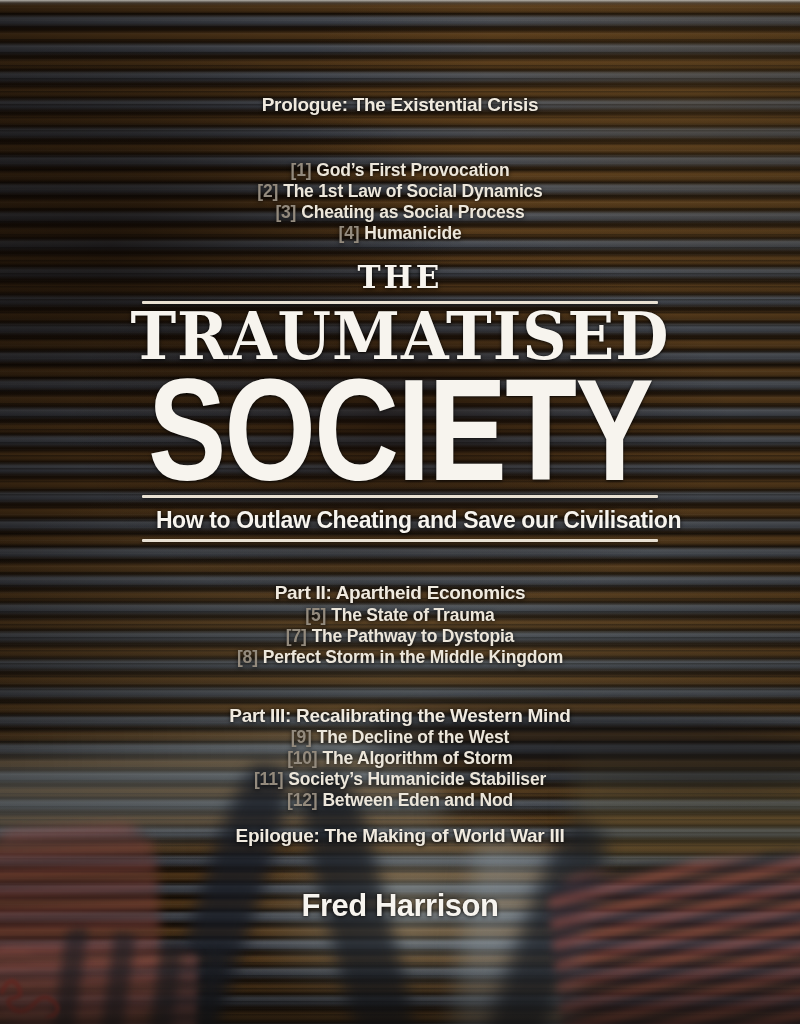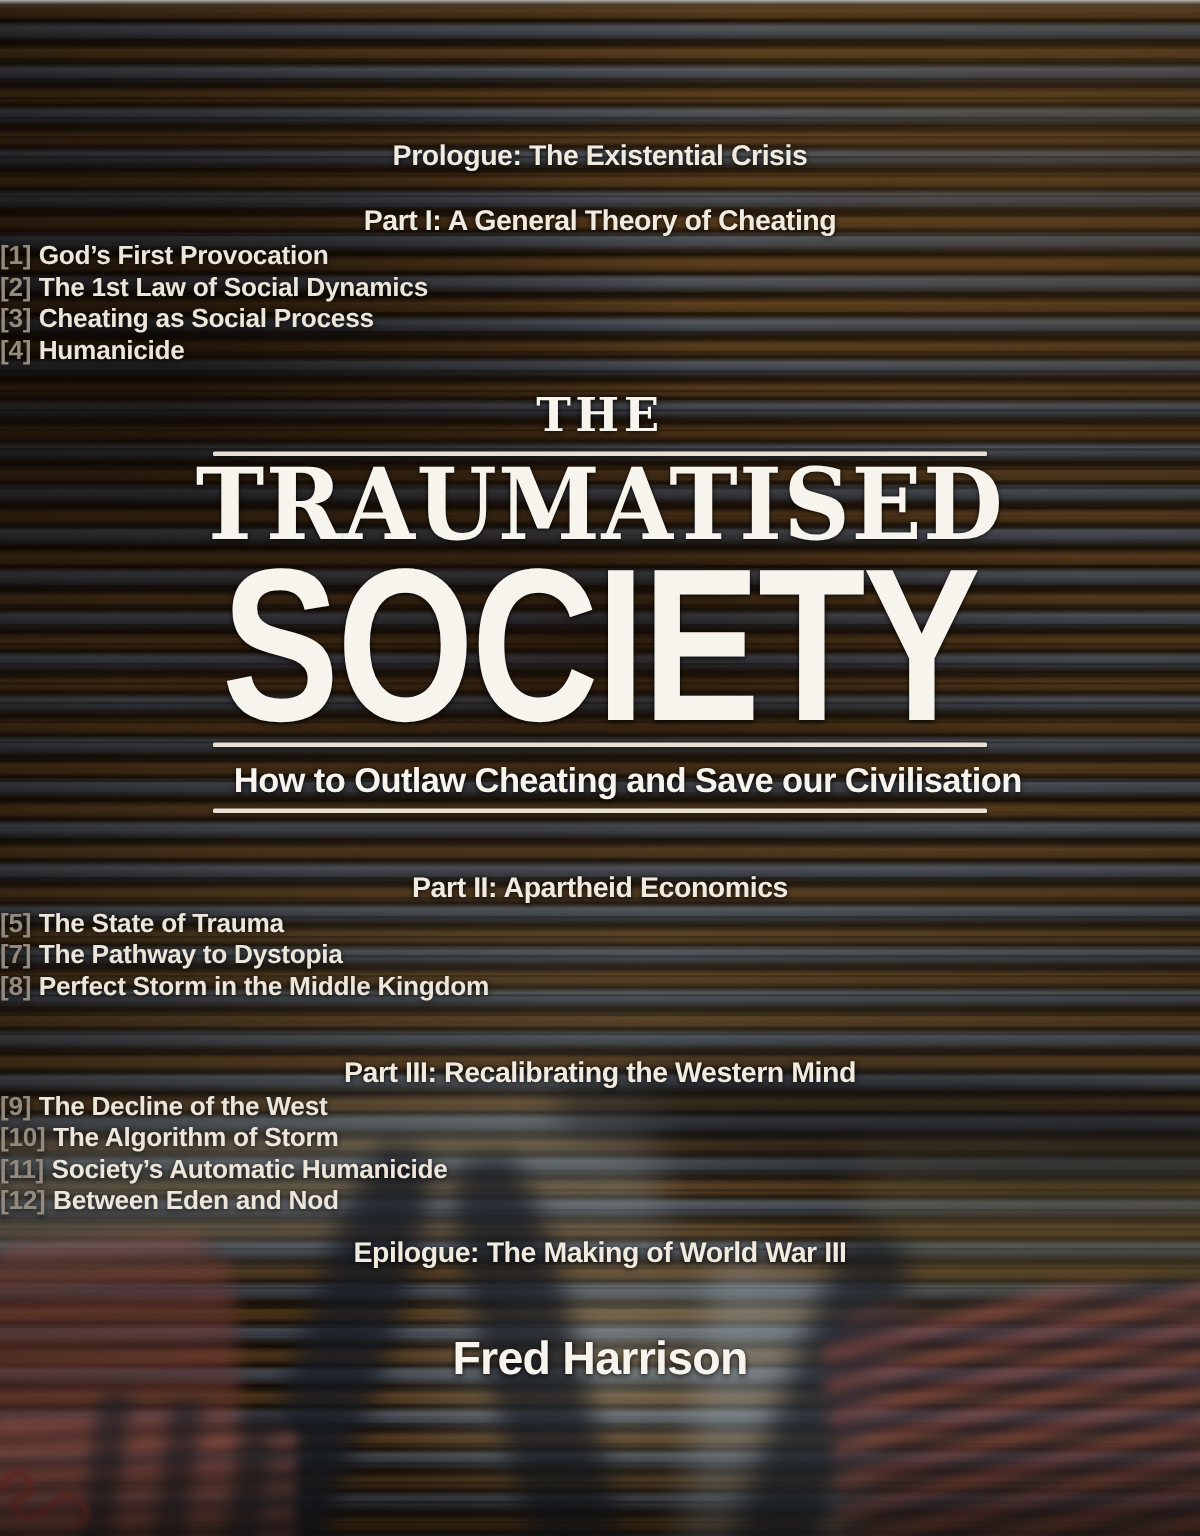--- a/index.html
+++ b/index.html
@@ -51,21 +51,21 @@
     position:absolute;left:0;right:0;text-align:center;
     color:var(--text-primary,#ece6da);font-weight:bold;
     text-shadow:0 1px 4px rgba(0,0,0,.7),0 0 2px rgba(0,0,0,.4);
   }
   .heading{top:0;font-size:19px;line-height:22px;letter-spacing:-.3px;color:var(--text-heading,#f0eadf);}
   .prologue{top:94px;}
   .part1-header{top:137px;}
   .part2-header{top:582px;}
   .part3-header{top:705px;}
   .epilogue{top:825px;}
-  .chapters{position:absolute;left:0;right:0;text-align:left;}
+  .chapters{position:absolute;left:0;right:0;text-align:center;}
   .chapters-1{top:160px;}
   .chapters-2{top:605px;}
   .chapters-3{top:727px;}
   .chapter{font-size:17.5px;line-height:21px;font-weight:bold;letter-spacing:-.2px;
     color:var(--text-primary,#ece6da);text-shadow:0 1px 4px rgba(0,0,0,.7);}
   .num{color:var(--text-secondary,#938a7d);margin-right:5px;font-weight:bold;}
   .title-the{top:261px;font-family:"DejaVu Serif","Liberation Serif",serif;font-size:31px;line-height:33px;letter-spacing:3px;color:var(--title-white,#f7f4ee);}
   .title-traumatised{top:303px;font-family:"DejaVu Serif","Liberation Serif",serif;font-size:66px;line-height:66px;letter-spacing:1px;color:var(--title-white,#f7f4ee);transform:scaleX(.93);transform-origin:50% 50%;white-space:nowrap;}
   .title-society{top:358px;font-size:145px;line-height:145px;letter-spacing:-2px;color:var(--title-white,#f7f4ee);transform:scaleX(.81);transform-origin:50% 50%;white-space:nowrap;}
   .rule{position:absolute;left:142px;width:516px;height:3px;background:var(--rule,#e8e0d2);border-radius:1px;box-shadow:0 1px 3px rgba(0,0,0,.5);}
@@ -98,21 +98,20 @@
     <svg class="g-scribble" viewBox="0 0 80 56">
       <path d="M2 30 q8 -18 16 -6 q6 10 -4 12 q-10 2 -2 10 q10 8 22 -4 q10 -12 20 -2 q8 8 -2 14 q-12 6 2 4" fill="none" stroke="#7a2f28" stroke-width="5" stroke-linecap="round" opacity="0.9"></path>
     </svg>
     <div class="vignette"></div>
   </div>
 
   <div class="content">
 
     <div class="txt heading prologue">Prologue: The Existential Crisis</div>
 
-    <div class="txt heading part1-header">Part I: A General Theory of Cheating</div>
     <div class="chapters chapters-1">
       <div class="chapter"><span class="num">[1]</span><span>God’s First Provocation</span></div>
       <div class="chapter"><span class="num">[2]</span><span>The 1st Law of Social Dynamics</span></div>
       <div class="chapter"><span class="num">[3]</span><span>Cheating as Social Process</span></div>
       <div class="chapter"><span class="num">[4]</span><span>Humanicide</span></div>
     </div>
 
     <div class="txt title-the">THE</div>
     <div class="rule rule-1"></div>
     <div class="txt title-traumatised">TRAUMATISED</div>
@@ -125,21 +124,21 @@
     <div class="chapters chapters-2">
       <div class="chapter"><span class="num">[5]</span><span>The State of Trauma</span></div>
       <div class="chapter"><span class="num">[7]</span><span>The Pathway to Dystopia</span></div>
       <div class="chapter"><span class="num">[8]</span><span>Perfect Storm in the Middle Kingdom</span></div>
     </div>
 
     <div class="txt heading part3-header">Part III: Recalibrating the Western Mind</div>
     <div class="chapters chapters-3">
       <div class="chapter"><span class="num">[9]</span><span>The Decline of the West</span></div>
       <div class="chapter"><span class="num">[10]</span><span>The Algorithm of Storm</span></div>
-      <div class="chapter"><span class="num">[11]</span><span>Society’s Automatic Humanicide</span></div>
+      <div class="chapter"><span class="num">[11]</span><span>Society’s Humanicide Stabiliser</span></div>
       <div class="chapter"><span class="num">[12]</span><span>Between Eden and Nod</span></div>
     </div>
 
     <div class="txt author">Fred Harrison</div>
 
     <div class="txt heading epilogue">Epilogue: The Making of World War III</div>
 
   </div>
 </div>
 

